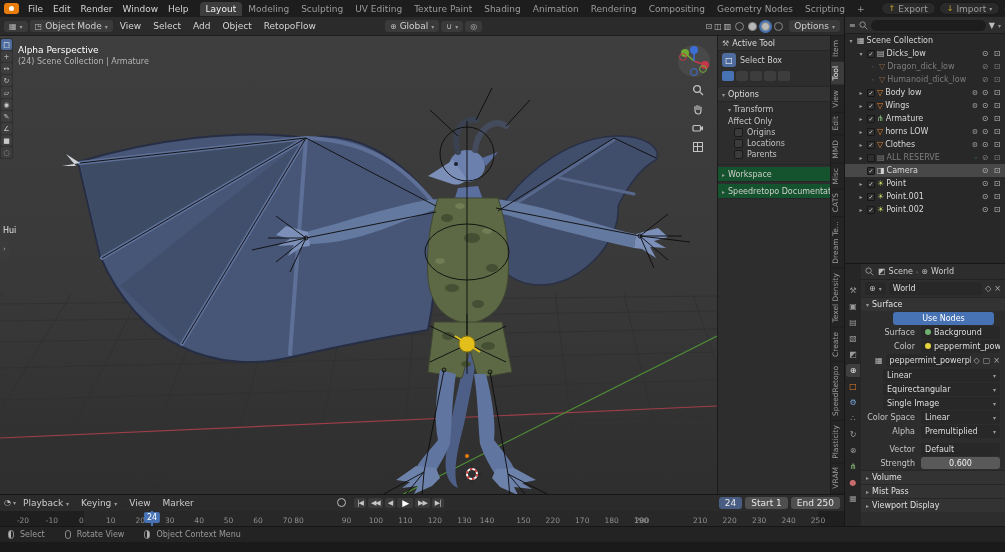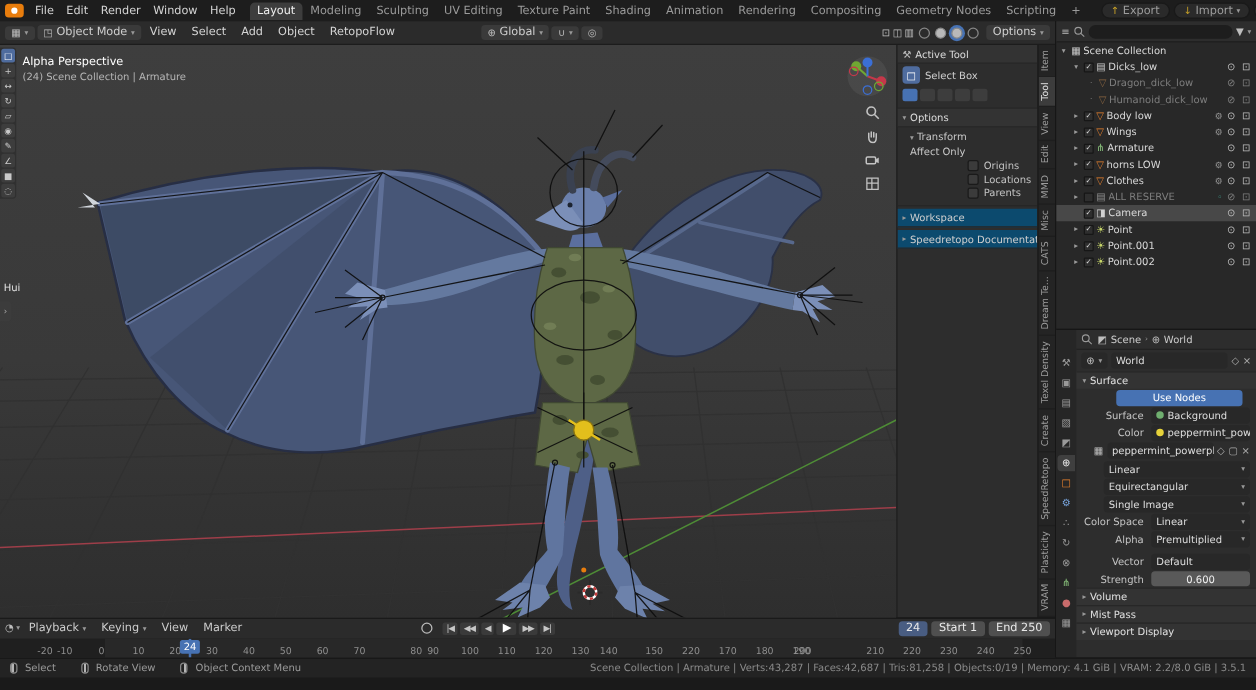--- a/index.html
+++ b/index.html
@@ -60,24 +60,24 @@
   
   .npanel { width:113px; background:#2d2d2d; border-left:1px solid #1c1c1c; font-size:8px; overflow:hidden; }
   .np-head { display:flex; align-items:center; gap:3px; height:15px; padding:0 4px; color:#dcdcdc; background:#333; border-bottom:1px solid #262626; white-space:nowrap; }
   .np-toolrow { display:flex; align-items:center; gap:4px; height:18px; padding:0 4px; white-space:nowrap; }
   .np-tile { width:14px; height:14px; background:#4f6c9e; border-radius:3px; color:#fff; font-size:8px; display:flex; align-items:center; justify-content:center; }
   .np-modes { display:flex; gap:2px; padding:2px 4px 5px 4px; border-bottom:1px solid #262626; }
   .np-mode { width:12px; height:10px; background:#3d3d3d; border-radius:2px; }
   .np-mode.on { background:#4772b3; }
   .np-sub { padding:1px 0 4px 0; border-bottom:1px solid #262626; }
   .np-lbl { padding:2px 4px 1px 10px; color:#c7c7c7; }
-  .np-chkrow { display:flex; align-items:center; gap:4px; padding:1px 4px 1px 16px; color:#c2c2c2;margin-left:40px; }
+  .np-chkrow { display:flex; align-items:center; gap:4px; padding:1px 4px 1px 16px; color:#c2c2c2; }
   .chk { width:9px; height:9px; background:#3b3b3b; border:1px solid #1a1a1a; border-radius:2px; flex:none;
     display:flex; align-items:center; justify-content:center; font-size:7px; color:#fff; }
-  .np-coll { display:flex; align-items:center; gap:3px; height:15px; padding:0 4px; color:#cfcfcf; background:#0c4a6e; border-bottom:1px solid #262626; margin-top:2px; white-space:nowrap; overflow:hidden; }
+  .np-coll { display:flex; align-items:center; gap:3px; height:15px; padding:0 4px; color:#cfcfcf; background:#14532d; border-bottom:1px solid #262626; margin-top:2px; white-space:nowrap; overflow:hidden; }
 
   
   .vtabs { width:14px; background:#242424; display:flex; flex-direction:column; overflow:hidden; border-left:1px solid #1b1b1b; }
   .vtab { writing-mode:vertical-rl; transform:rotate(180deg); font-size:7.5px; color:#9d9d9d;
     padding:4px 0; text-align:center; border-top:1px solid #1e1e1e; white-space:nowrap; flex:none; }
   .vtab.active { background:#3c3c3c; color:#eaeaea; }
 
   
   .timeline { height:32px; border-top:1px solid #161616; display:flex; flex-direction:column; }
   .tl-head { height:16px; background:#2b2b2b; display:flex; align-items:center; padding:0 4px; gap:2px; }
@@ -494,31 +494,31 @@
           <span class="tl-fields">
             <span class="numf cur">24</span>
             <span class="numf"><span>Start</span>&nbsp;<span>1</span></span>
             <span class="numf"><span>End</span>&nbsp;<span>250</span></span>
           </span>
         </div>
         <div class="tl-ruler">
           <div class="rangeL"></div>
           <div class="rangeR"></div>
           <div>
-              <span class="tick" style="left: 36px; text-align: center;">-20</span>
+              <span class="tick" style="left: 23px; text-align: center;">-20</span>
               <span class="tick" style="left: 51.802px;">-10</span>
               <span class="tick" style="left: 81.272px;">0</span>
               <span class="tick" style="left: 110.742px;">10</span>
               <span class="tick" style="left: 140.212px;">20</span>
               <span class="tick" style="left: 169.682px;">30</span>
               <span class="tick" style="left: 199.152px;">40</span>
               <span class="tick" style="left: 228.622px;">50</span>
               <span class="tick" style="left: 258.092px;">60</span>
               <span class="tick" style="left: 287.562px;">70</span>
-              <span class="tick" style="left: 333px;">80</span>
+              <span class="tick" style="left: 299px;">80</span>
               <span class="tick" style="left: 346.502px;">90</span>
               <span class="tick" style="left: 375.972px;">100</span>
               <span class="tick" style="left: 405.442px;">110</span>
               <span class="tick" style="left: 434.912px;">120</span>
               <span class="tick" style="left: 464.382px;">130</span>
               <span class="tick" style="left: 487px;">140</span>
               <span class="tick" style="left: 523.322px;">150</span>
               <span class="tick" style="left: 552.792px;">220</span>
               <span class="tick" style="left: 582.262px;">170</span>
               <span class="tick" style="left: 611.732px;">180</span>
@@ -814,15 +814,14 @@
 
   <div class="statusbar">
     <span class="mbtn l"></span>
     <span>Select</span>
     <span class="gap8"></span>
     <span class="mbtn m"></span>
     <span>Rotate View</span>
     <span class="gap8"></span>
     <span class="mbtn r"></span>
     <span>Object Context Menu</span>
-    <span class="sb-stats">Scene Collection | Armature | Verts:43,287 | Faces:42,687 | Tris:81,258 | Objects:0/19 | Memory: 4.1 GiB | VRAM: 2.2/8.0 GiB | 3.5.1</span>
   </div>
 </div>
 
 </body></html>

